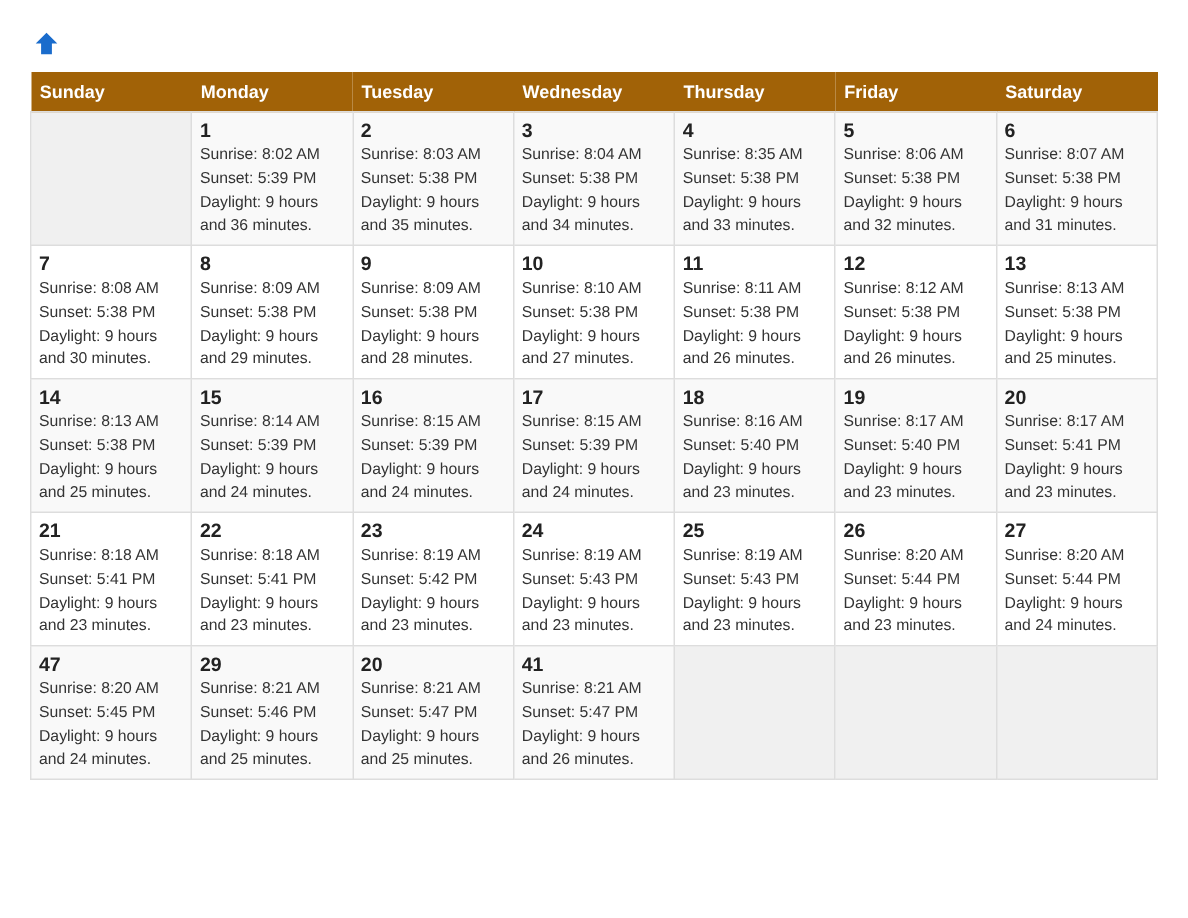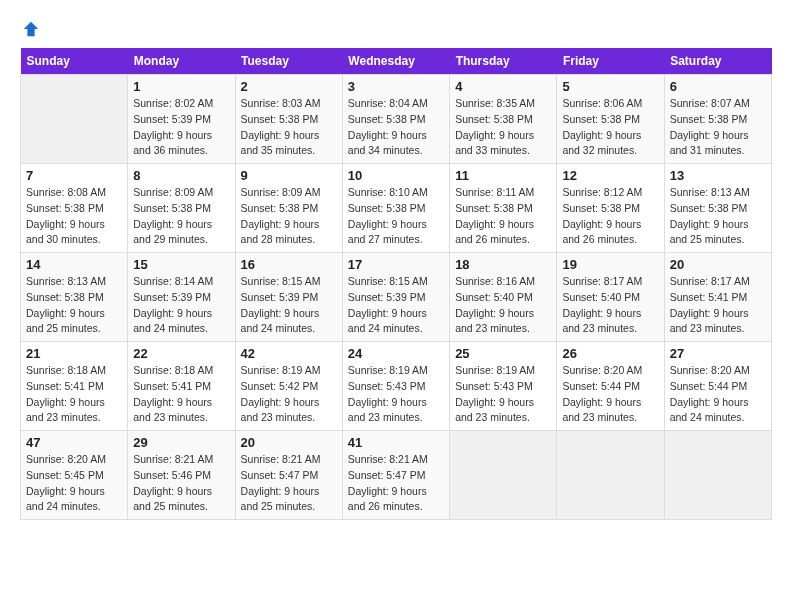--- a/index.html
+++ b/index.html
@@ -51,21 +51,21 @@
     .subtitle {
       font-size: 16px;
       color: #444;
     }
     table {
       width: 100%;
       border-collapse: collapse;
       font-size: 11px;
     }
     thead tr th {
-      background-color: #6d28d9;
+      background-color: #a16207;
       color: #fff;
       text-align: left;
       padding: 6px 6px;
       font-size: 12px;
       font-weight: bold;
       margin-top: 26px;
     }
     tbody tr td {
       border: 1px solid #ddd;
       vertical-align: top;
@@ -216,21 +216,21 @@
       </tr>
       <tr>
         <td><span class="day-number">21</span>
         <span class="day-info">Sunrise: 8:18 AM</span><br>
         <span class="day-info">Sunset: 5:41 PM</span><br>
         <span class="day-info">Daylight: 9 hours and 23 minutes.</span></td>
         <td><span class="day-number">22</span>
         <span class="day-info">Sunrise: 8:18 AM</span><br>
         <span class="day-info">Sunset: 5:41 PM</span><br>
         <span class="day-info">Daylight: 9 hours and 23 minutes.</span></td>
-        <td><span class="day-number">42</span>
+        <td><span class="day-number">23</span>
         <span class="day-info">Sunrise: 8:19 AM</span><br>
         <span class="day-info">Sunset: 5:42 PM</span><br>
         <span class="day-info">Daylight: 9 hours and 23 minutes.</span></td>
         <td><span class="day-number">24</span>
         <span class="day-info">Sunrise: 8:19 AM</span><br>
         <span class="day-info">Sunset: 5:43 PM</span><br>
         <span class="day-info">Daylight: 9 hours and 23 minutes.</span></td>
         <td><span class="day-number">25</span>
         <span class="day-info">Sunrise: 8:19 AM</span><br>
         <span class="day-info">Sunset: 5:43 PM</span><br>

